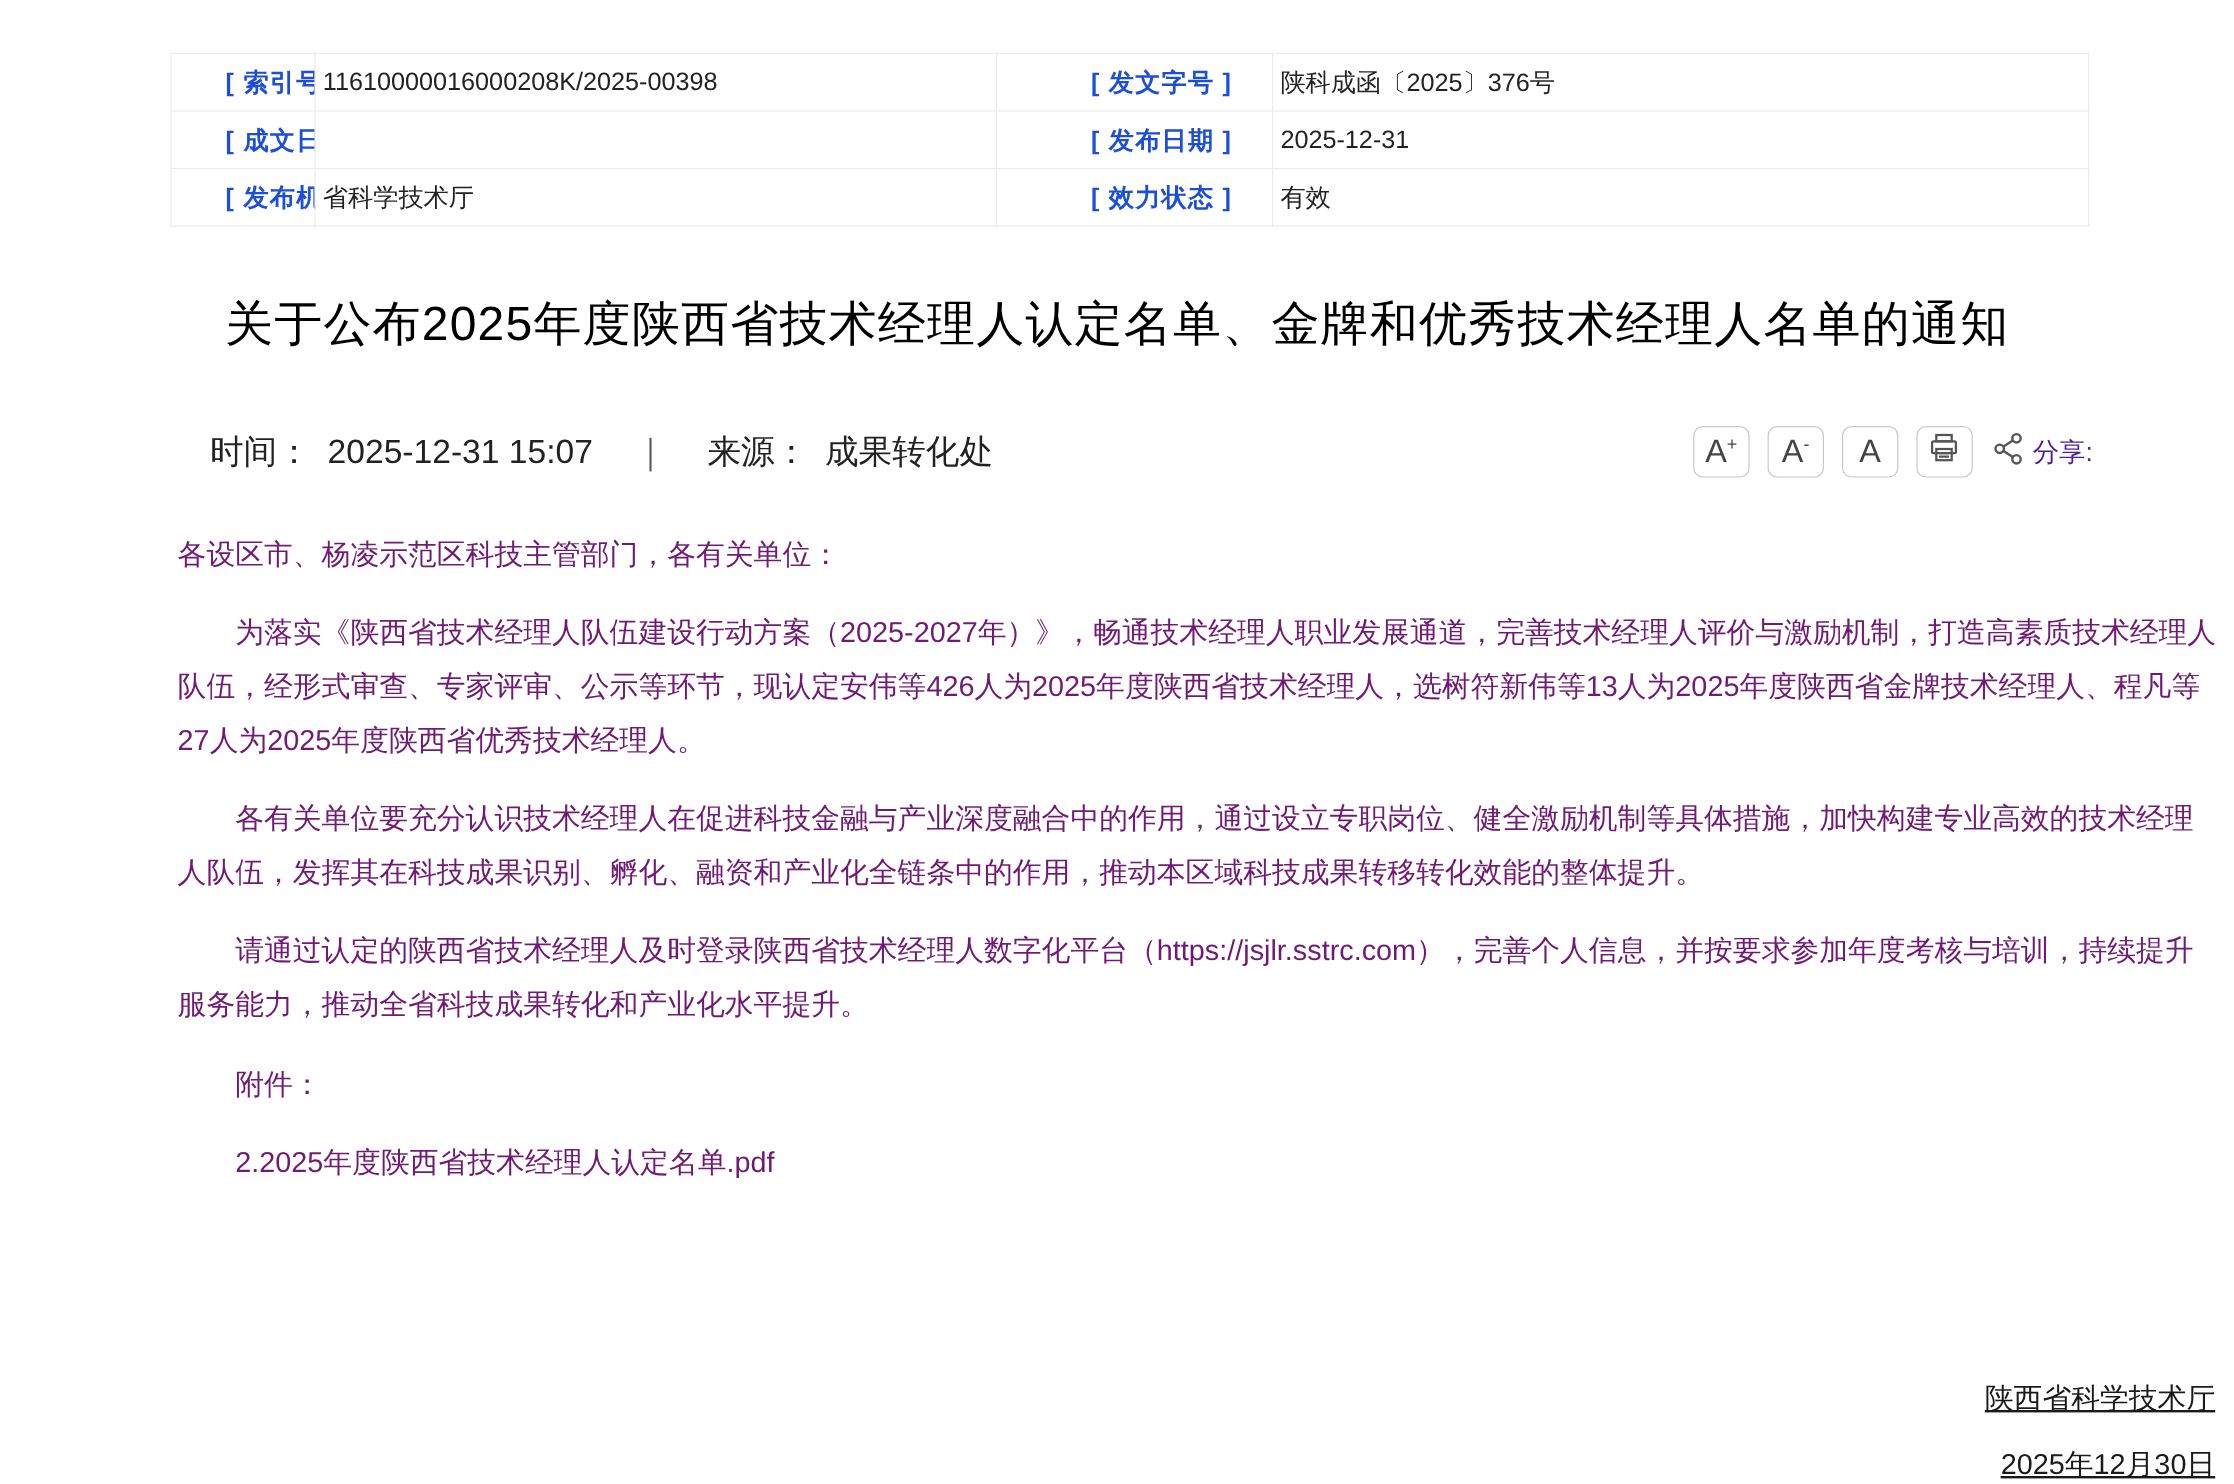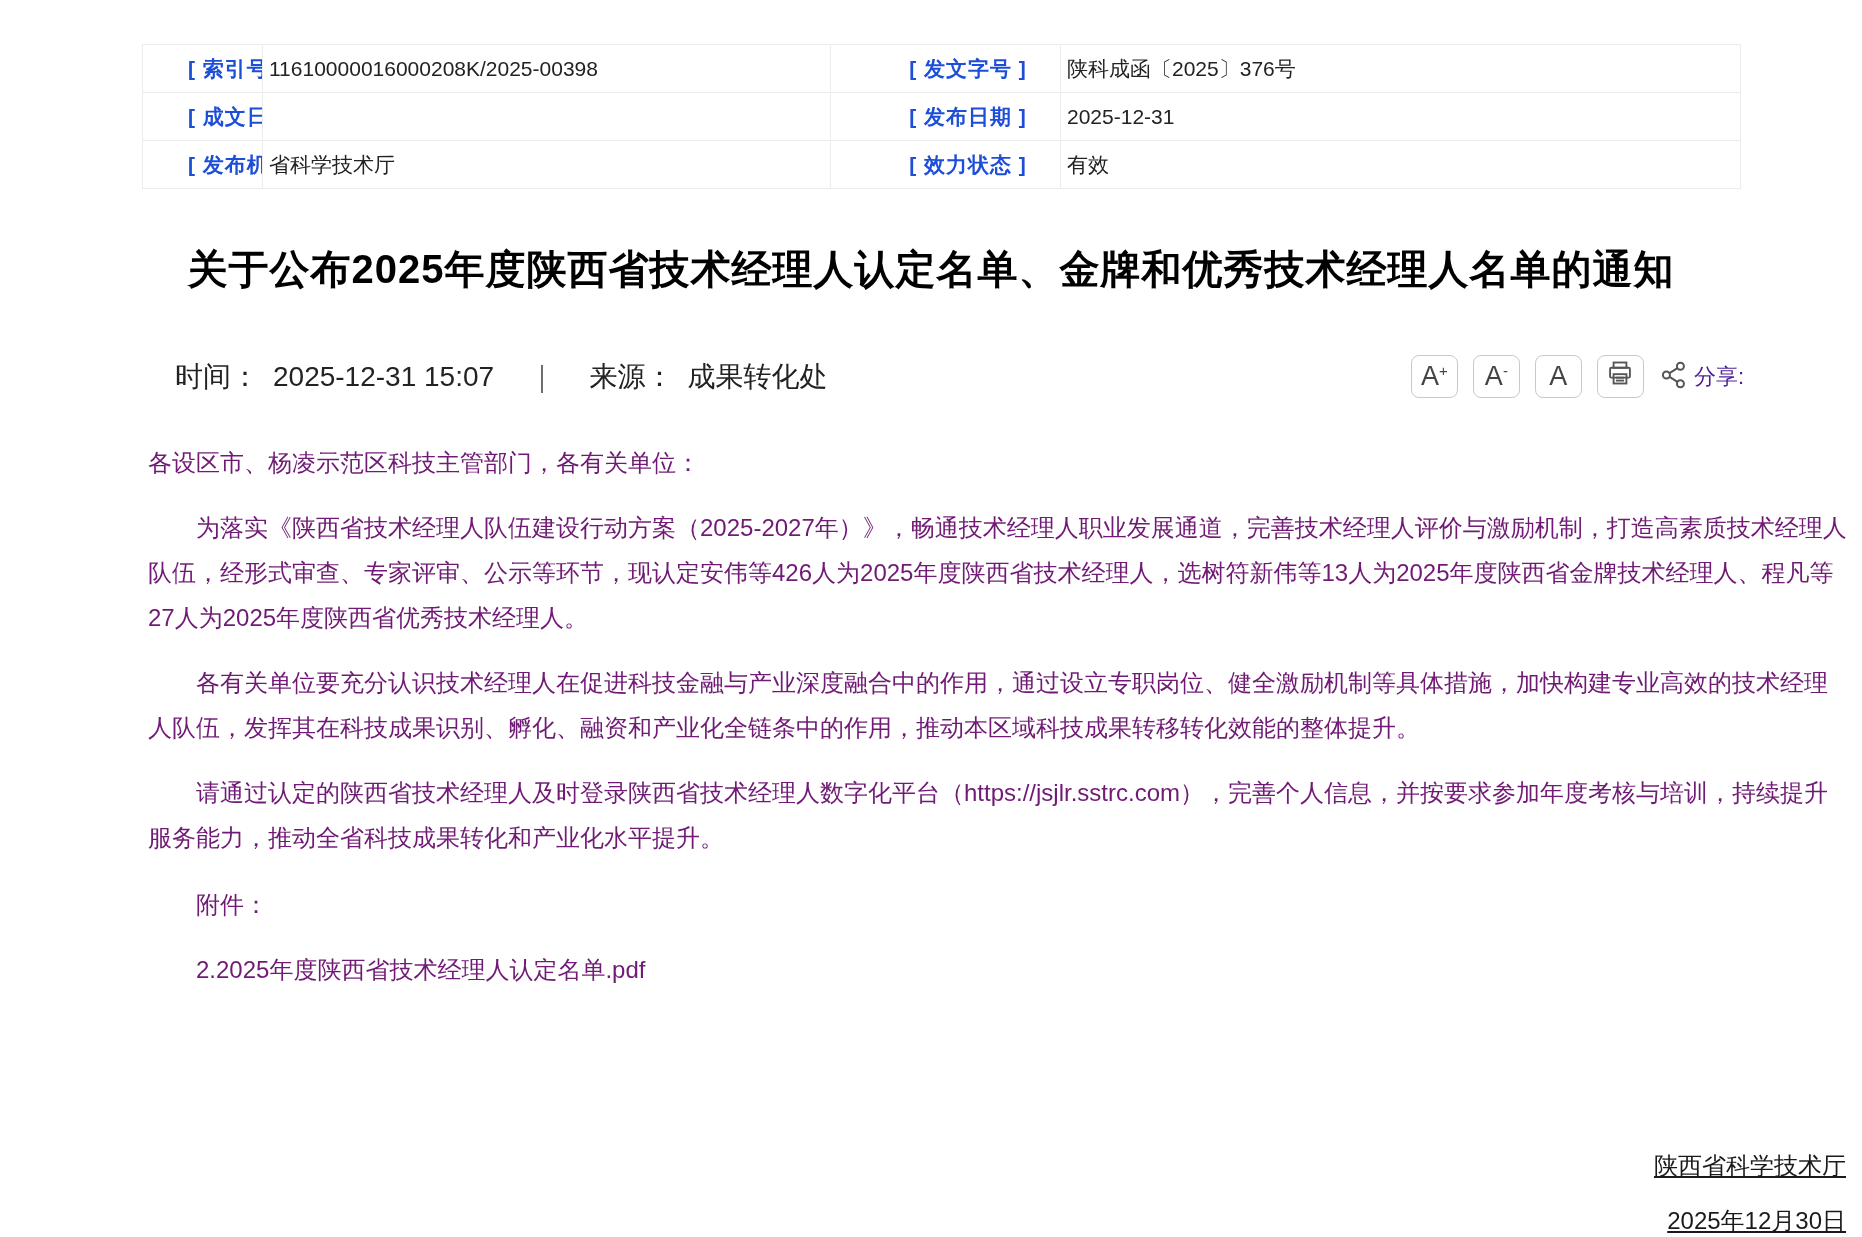--- a/index.html
+++ b/index.html
@@ -31,21 +31,21 @@
     padding-left: 45px;
   }
   .info-table td.val { padding-left: 6px; color: #222; }
   .col-l1 { width: 120px; } .col-v1 { width: 568px; }
   .col-l2 { width: 230px; } .col-v2 { width: 680px; }
 
   
   .doc-title {
     position: absolute; top: 242px; left: 0; width: 100%;
     text-align: center;
-    font-size: 40px; font-weight: bold; color: #000;
+    font-size: 40px; font-weight: normal; color: #000;
     letter-spacing: 1px;
   }
 
   
   .meta-bar {
     position: absolute; top: 355px; left: 175px; right: 118px;
     display: flex; align-items: center; justify-content: space-between;
   }
   .meta-left { display: flex; align-items: center; font-size: 28px; color: #222; }
   .meta-left .gap-s { margin-left: 14px; }

